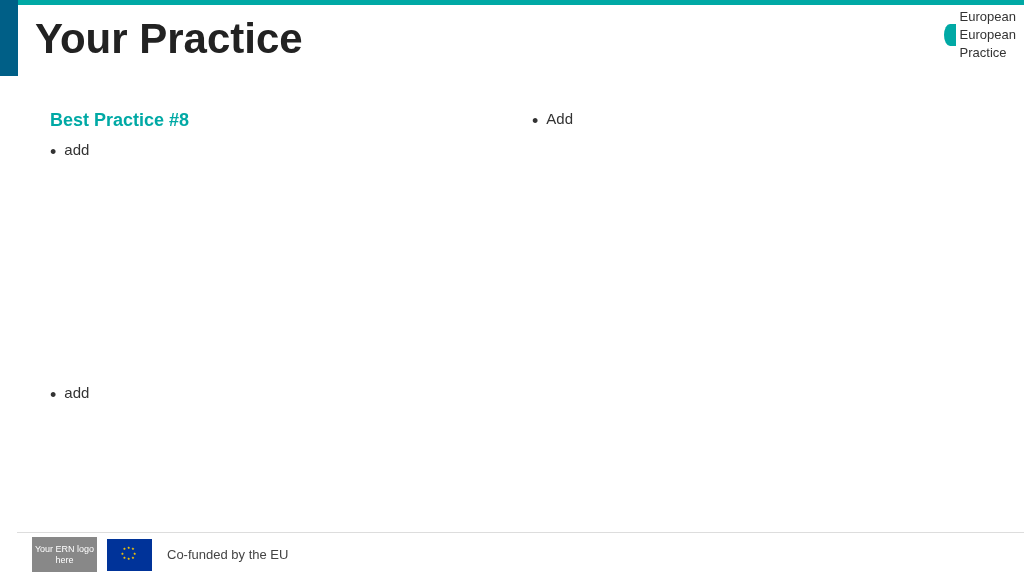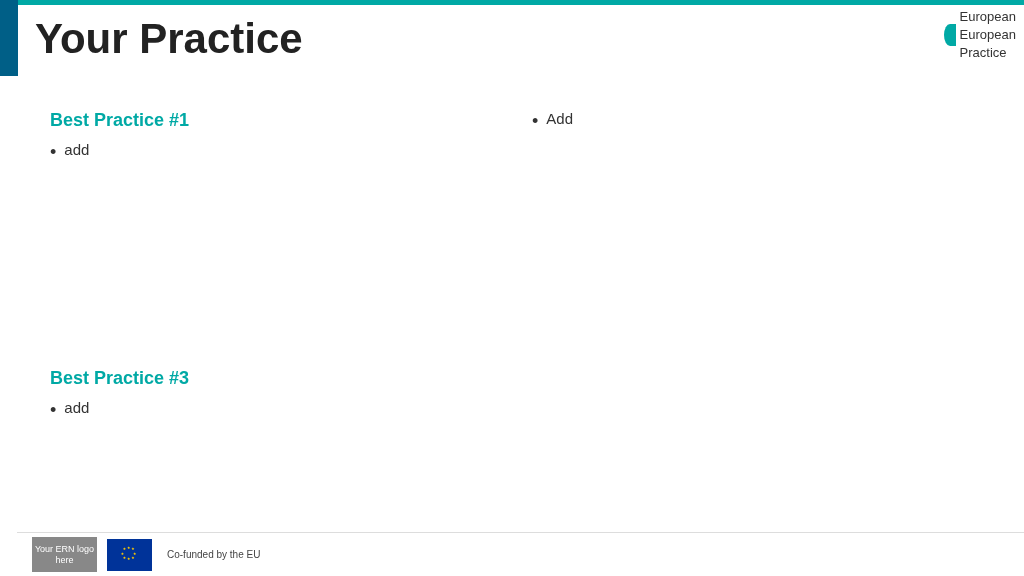--- a/index.html
+++ b/index.html
@@ -143,21 +143,21 @@
       position: relative;
       flex-shrink: 0;
     }
 
     .eu-flag svg {
       width: 34px;
       height: 24px;
     }
 
     .cofunded-text {
-      font-size: 10px;
+      font-size: 13px;
       color: #444;
       margin-left: 5px;
     }
 
     .teal-dot {
       width: 12px;
       height: 22px;
       background: #00a9a5;
       border-radius: 50% 0 0 50%;
       margin-right: 2px;
@@ -179,36 +179,35 @@
       <span>European</span><br>
       <span>European</span><br>
       <span>Practice</span>
     </div>
   </div>
 </div>
 
 <div class="main-content">
 
   <div class="practice-section" style="grid-column:1; grid-row:1;">
-    <div class="practice-title">Best Practice #1</div>
+    <div class="practice-title">Best Practice #8</div>
     <div class="practice-item">
       <span class="bullet">•</span>
       <span>add</span>
     </div>
   </div>
 
   <div class="practice-section" style="grid-column:2; grid-row:1;">
     <div class="practice-item">
       <span class="bullet">•</span>
       <span>Add</span>
     </div>
   </div>
 
   <div class="practice-section" style="grid-column:1; grid-row:2; margin-top: 80px;">
-    <div class="practice-title">Best Practice #3</div>
     <div class="practice-item">
       <span class="bullet">•</span>
       <span>add</span>
     </div>
   </div>
 
 </div>
 
 <div class="footer">
   <div class="ern-logo-placeholder">

